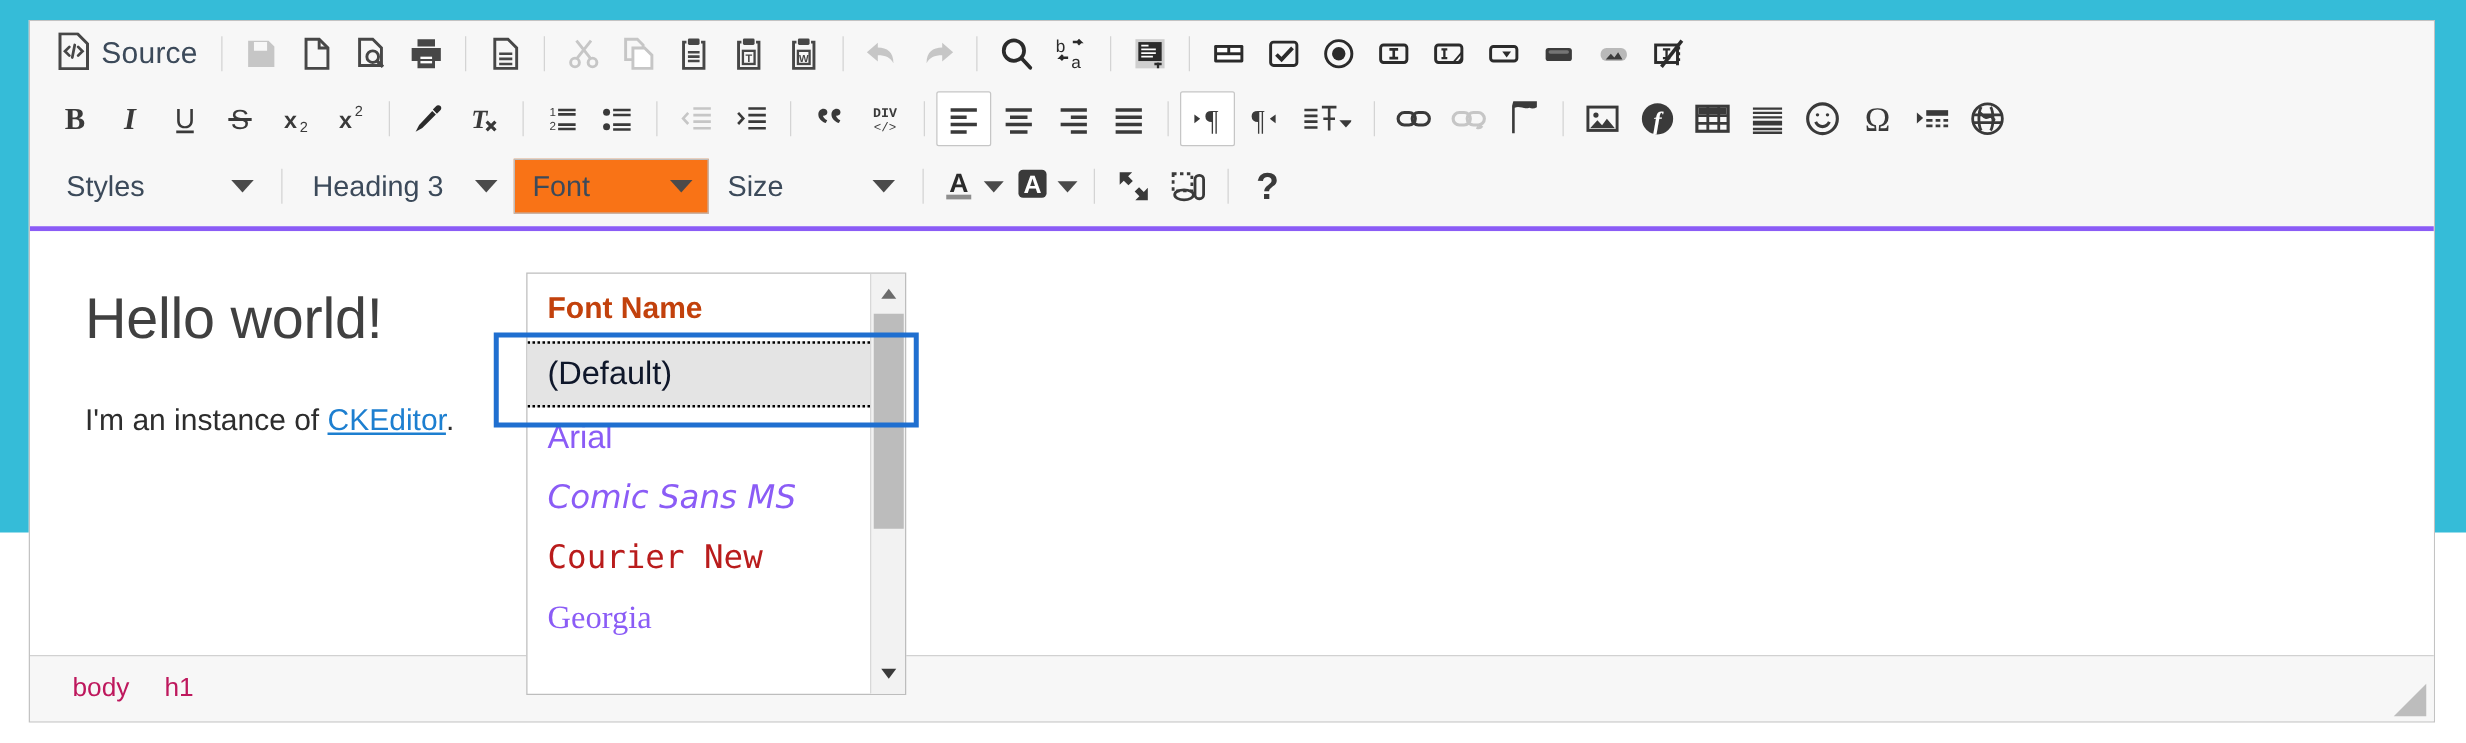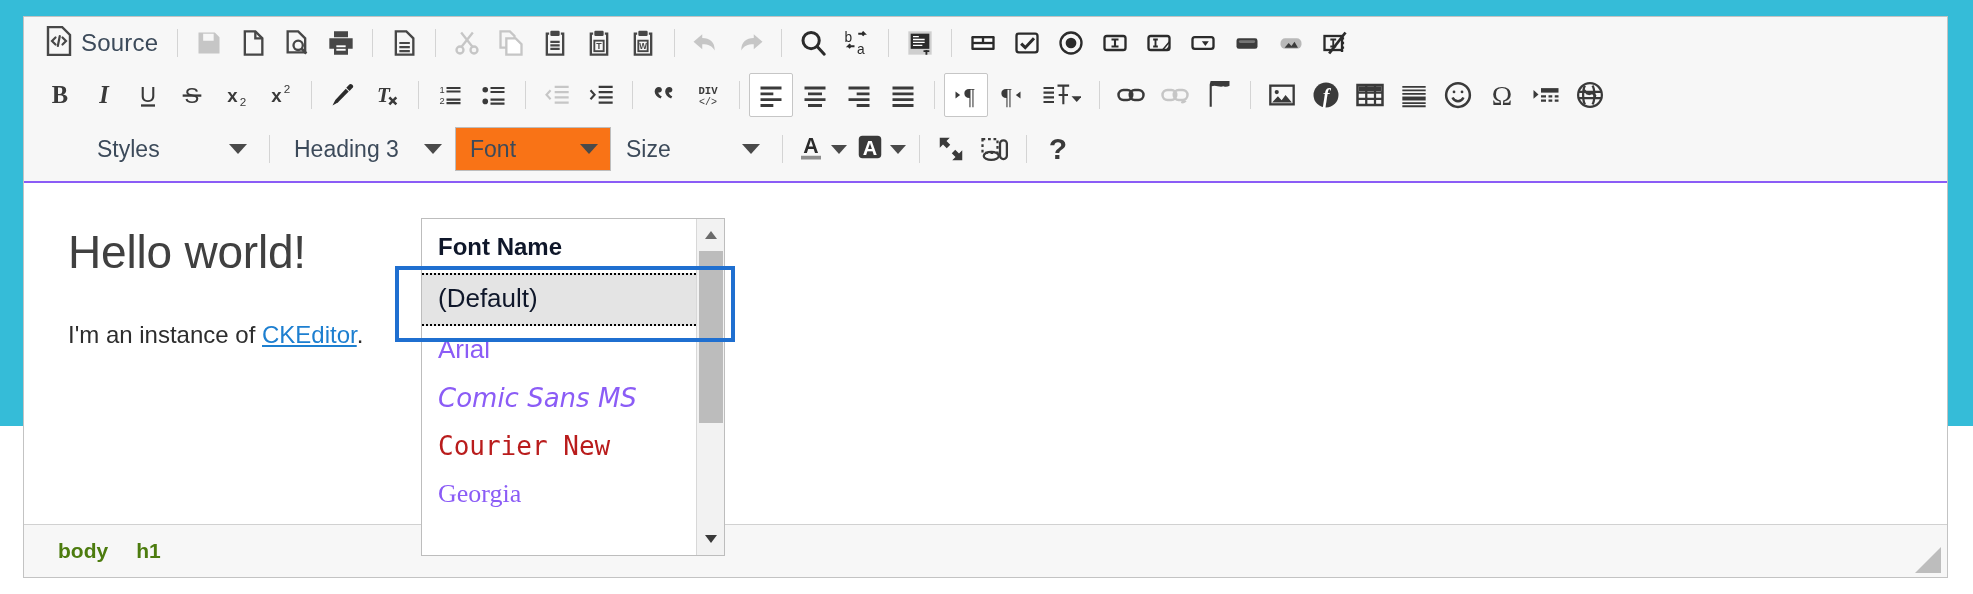--- a/index.html
+++ b/index.html
@@ -30,31 +30,31 @@
     height: 562px;
     border: 1px solid #c3c3c3;
     background: #ffffff;
     box-sizing: border-box;
     display: flex;
     flex-direction: column;
   }
   
   #toolbar {
     background: #f7f7f7;
-    border-bottom: 2px solid #8b5cf6;
+    border-bottom: 4px solid #8b5cf6;
     padding: 0 0 4px 0;
     user-select: none;
   }
   .tb-row {
     display: flex;
     align-items: center;
     height: 52px;
     padding-left: 14px;
   }
-  .tb-row.row3 { height: 56px; margin-left: 44px; }
+  .tb-row.row3 { height: 56px; }
   .tb-btn {
     width: 44px;
     height: 44px;
     display: flex;
     align-items: center;
     justify-content: center;
     color: #474747;
     border: 1px solid transparent;
     border-radius: 2px;
     box-sizing: border-box;
@@ -164,22 +164,22 @@
     background: #f7f7f7;
     border-top: 1px solid #d1d1d1;
     display: flex;
     align-items: center;
     padding-left: 34px;
     gap: 28px;
     position: relative;
   }
   .elpath {
     font-size: 21px;
-    font-weight: bold;
-    color: #4d7c0f;
+    font-weight: normal;
+    color: #be185d;
   }
   #resize-grip {
     position: absolute;
     right: 6px;
     bottom: 4px;
     width: 0; height: 0;
     border-left: 26px solid transparent;
     border-bottom: 26px solid #bdbdbd;
   }
   
@@ -199,21 +199,21 @@
   }
   #font-panel-inner {
     position: absolute;
     left: 0; top: 0;
     right: 28px;
     bottom: 0;
   }
   #font-panel-title {
     font-size: 24px;
     font-weight: bold;
-    color: #0f172a;
+    color: #c2410c;
     padding: 14px 0 12px 16px;
   }
   .font-item {
     padding: 8px 0 10px 16px;
     font-size: 26px;
     color: #8b5cf6;
     box-sizing: border-box;
   }
   .font-item.selected {
     background: #e4e4e4;

